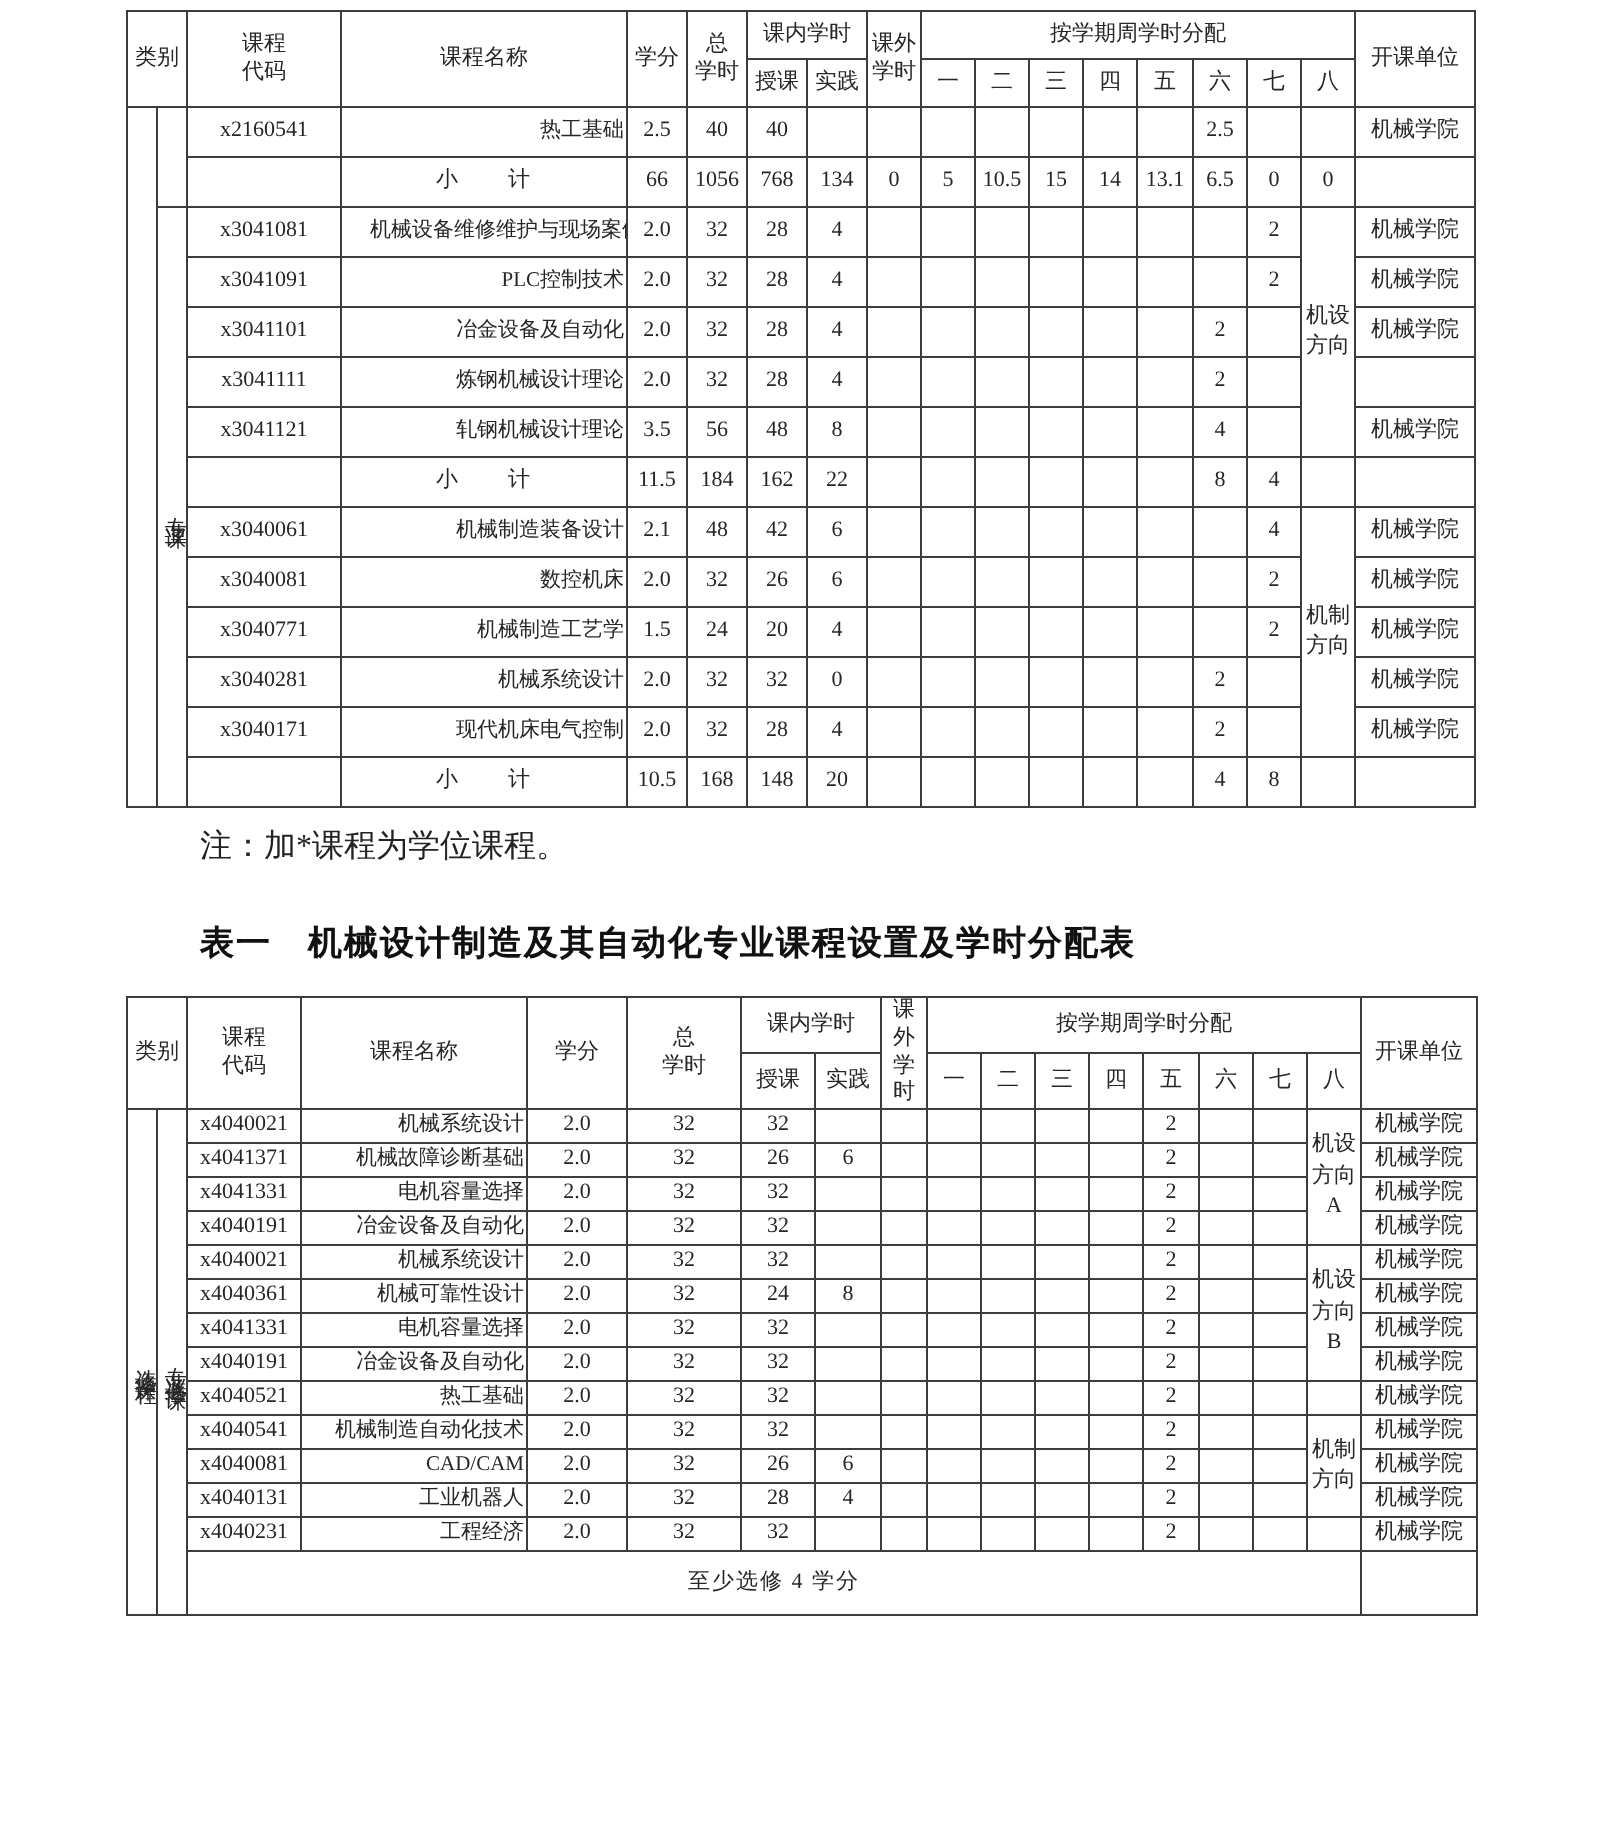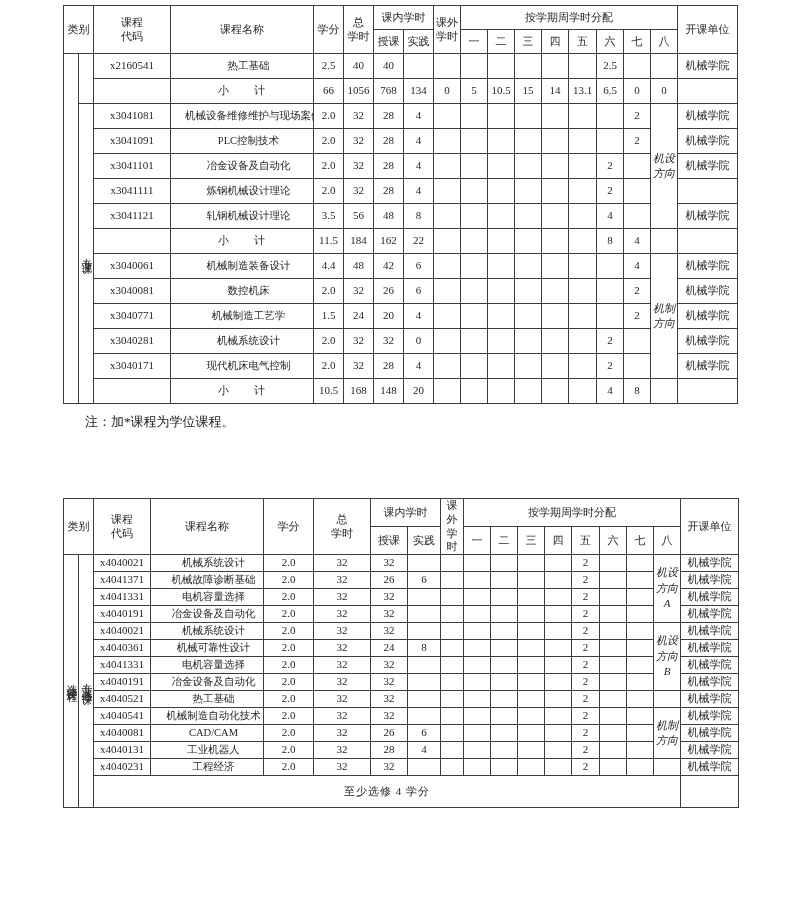--- a/index.html
+++ b/index.html
@@ -7,33 +7,33 @@
     position:relative;width:799px;height:912px;background:#ffffff;overflow:hidden;
     font-family:"Liberation Serif","DejaVu Serif",serif;color:#262626;
   }
   table{border-collapse:collapse;table-layout:fixed;position:absolute;background:#fff;}
   td,th{
     border:1px solid #3d3d3d;font-size:11px;font-weight:normal;
     text-align:center;vertical-align:middle;color:#262626;padding:0 1px;
     overflow:hidden;line-height:1.25;
   }
   th{white-space:pre-line;}
-  td.name{text-align:center;padding-left:14px;font-size:10.5px;white-space:nowrap;}
+  td.name{text-align:right;padding-left:14px;font-size:10.5px;white-space:nowrap;}
   td.cat{writing-mode:vertical-lr;text-orientation:upright;letter-spacing:3px;padding:2px 0;}
-  td.dir{line-height:1.4;word-break:break-all;padding:0;font-style:italic;}
+  td.dir{line-height:1.4;word-break:break-all;padding:0;}
   td.sub{letter-spacing:1px;margin-left:10px;}
   td.wide{text-align:center;letter-spacing:1px;}
   #t1{left:63px;top:5px;width:674px;}
   #t2{left:63px;top:498px;width:675px;}
   #t1 tr{height:25px;}
   #t1 tr:nth-child(1),#t1 tr:nth-child(2){height:24px;}
   #t2 tr{height:17px;}
   #t2 tr:nth-child(1),#t2 tr:nth-child(2){height:28px;}
   #t2 tr:last-child{height:32px;}
-  .footnote{position:absolute;left:85px;top:413px;font-size:13px;color:#222;}
+  .footnote{position:absolute;left:100px;top:413px;font-size:16px;color:#222;}
   .tbl-title{position:absolute;left:100px;top:460px;font-size:17px;font-weight:bold;color:#111;letter-spacing:1px;font-family:"Liberation Sans","DejaVu Sans",sans-serif;}
 </style>
 </head>
 <body>
 
 <div class="page">
   <table id="t1">
     <colgroup>
         <col style="width: 15px;">
         <col style="width: 15px;">
@@ -220,21 +220,21 @@
           <td class="sem"></td>
           <td class="sem"></td>
           <td class="sem">8</td>
           <td class="sem">4</td>
           <td class="sem"></td>
           <td class="unit"></td>
         </tr>
         <tr>
           <td class="code">x3040061</td>
           <td class="name">机械制造装备设计</td>
-          <td class="num">4.4</td>
+          <td class="num">2.1</td>
           <td class="num">48</td>
           <td class="num">42</td>
           <td class="num">6</td>
           <td class="num"></td>
           <td class="sem"></td>
           <td class="sem"></td>
           <td class="sem"></td>
           <td class="sem"></td>
           <td class="sem"></td>
           <td class="sem"></td>
@@ -326,20 +326,21 @@
           <td class="sem">4</td>
           <td class="sem">8</td>
           <td class="sem"></td>
           <td class="unit"></td>
         </tr>
       </tbody>
   </table>
 
   <div class="footnote">注：加*课程为学位课程。</div>
 
+  <div class="tbl-title">表一　机械设计制造及其自动化专业课程设置及学时分配表</div>
 
   <table id="t2">
     <colgroup>
         <col style="width: 15px;">
         <col style="width: 15px;">
         <col style="width: 57px;">
         <col style="width: 113px;">
         <col style="width: 50px;">
         <col style="width: 57px;">
         <col style="width: 37px;">

